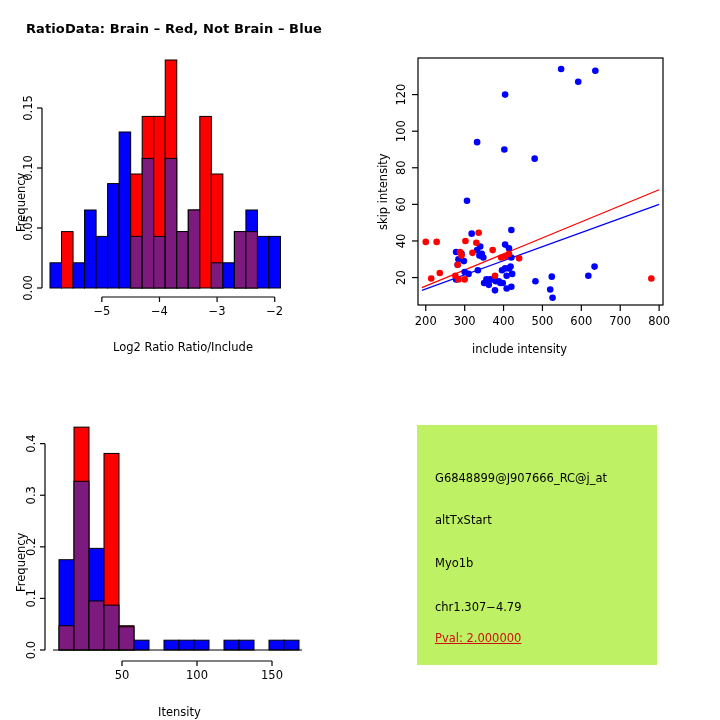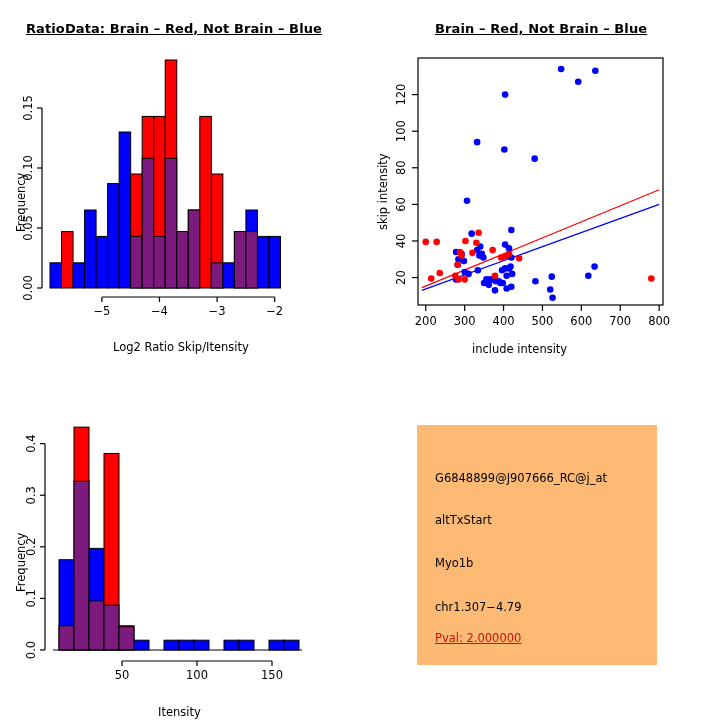--- a/index.html
+++ b/index.html
@@ -1,23 +1,23 @@
 <!DOCTYPE html>
 <html><head>
 <meta charset="utf-8">
 <style>
   html,body{margin:0;padding:0;background:#ffffff;}
   body{width:720px;height:720px;font-family:"DejaVu Sans",sans-serif;color:#000;}
   #root{position:relative;width:720px;height:720px;overflow:hidden;background:#fff;}
   .panel{position:absolute;}
-  .ttl{position:absolute;font-weight:bold;font-size:13px;letter-spacing:.1px;white-space:nowrap;text-decoration:underline;}
+  .ttl{position:absolute;font-weight:bold;font-size:13px;letter-spacing:.1px;white-space:nowrap;}
   .axlab{position:absolute;font-size:11.5px;white-space:nowrap;}
   .vrot{transform:rotate(-90deg);transform-origin:left top;}
   .svgwrap{position:absolute;left:0;top:0;}
-  .infobox{position:absolute;background:#fdba74;}
+  .infobox{position:absolute;background:#bef264;}
   .infoline{position:absolute;font-size:11.5px;white-space:nowrap;color:#000;}
   .infoline.pval{color:#cc1111;}
 </style>
 </head>
 <body>
 
 <div id="root">
 
   <div class="panel" style="left:0;top:0;width:360px;height:360px;">
     <div class="ttl" style="left:26px;top:21px;">RatioData: Brain – Red, Not Brain – Blue</div>
@@ -69,26 +69,25 @@
           <line x1="101.85714285714288" y1="297" x2="101.85714285714288" y2="302" stroke="#000" stroke-width="1.2"></line>
           <text x="101.85714285714288" y="315" font-size="11.5" font-family="&quot;DejaVu Sans&quot;, sans-serif" text-anchor="middle" fill="#000">−5</text>
           <line x1="159.47619047619048" y1="297" x2="159.47619047619048" y2="302" stroke="#000" stroke-width="1.2"></line>
           <text x="159.47619047619048" y="315" font-size="11.5" font-family="&quot;DejaVu Sans&quot;, sans-serif" text-anchor="middle" fill="#000">−4</text>
           <line x1="217.09523809523813" y1="297" x2="217.09523809523813" y2="302" stroke="#000" stroke-width="1.2"></line>
           <text x="217.09523809523813" y="315" font-size="11.5" font-family="&quot;DejaVu Sans&quot;, sans-serif" text-anchor="middle" fill="#000">−3</text>
           <line x1="274.7142857142857" y1="297" x2="274.7142857142857" y2="302" stroke="#000" stroke-width="1.2"></line>
           <text x="274.7142857142857" y="315" font-size="11.5" font-family="&quot;DejaVu Sans&quot;, sans-serif" text-anchor="middle" fill="#000">−2</text>
         </g>
       </svg>
-    <div class="axlab" style="left:113px;top:340px;">Log2 Ratio Skip/Itensity</div>
+    <div class="axlab" style="left:113px;top:340px;">Log2 Ratio Ratio/Include</div>
     <div class="axlab vrot" style="left:14px;top:232px;">Frequency</div>
   </div>
 
   <div class="panel" style="left:360px;top:0;width:360px;height:360px;">
-    <div class="ttl" style="left:75px;top:21px;">Brain – Red, Not Brain – Blue</div>
     <svg class="svgwrap" id="svg-scatter" width="360" height="360">
         <rect x="58" y="58" width="245" height="247" fill="none" stroke="#000" stroke-width="1.2"></rect>
         <defs>
           <clipPath id="scClip">
             <rect x="58" y="58" width="245" height="247"></rect>
           </clipPath>
         </defs>
         <g clip-path="url(#scClip)">
           <line x1="61.888888888888886" y1="287.6185185185185" x2="299.1111111111111" y2="189.73333333333335" stroke="#ff0000" stroke-width="1.3"></line>
           <line x1="61.888888888888886" y1="290.36296296296297" x2="299.1111111111111" y2="204.37037037037038" stroke="#0000ff" stroke-width="1.3"></line>

